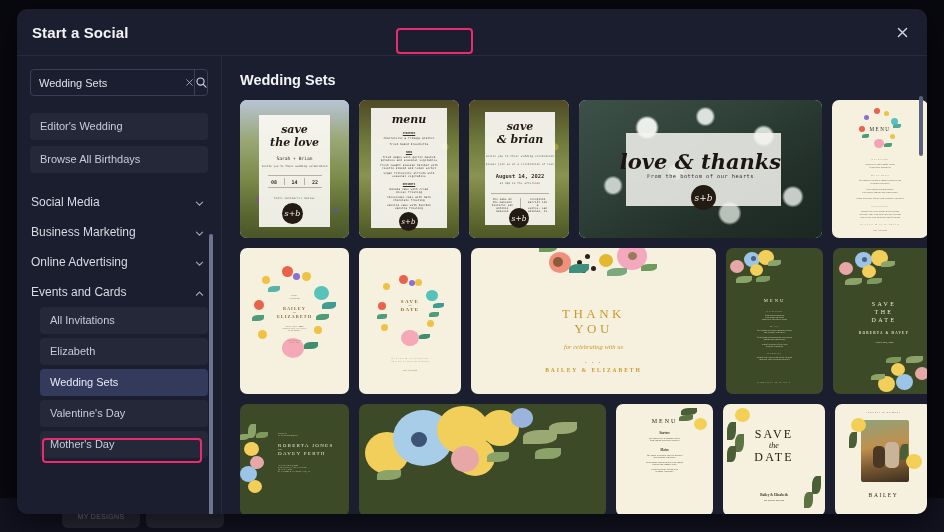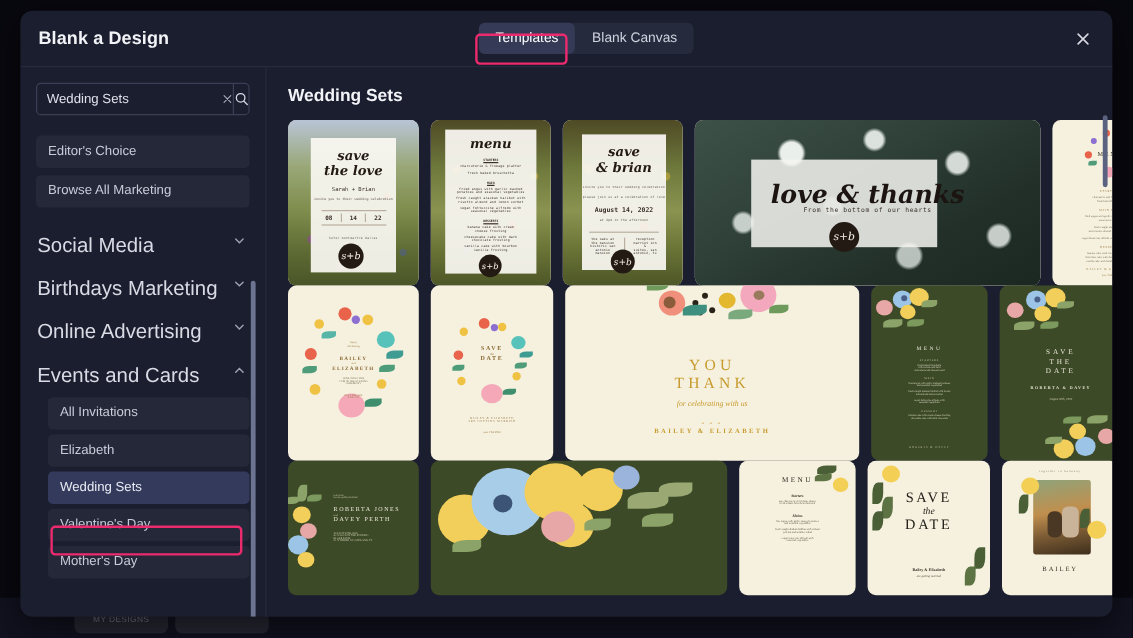--- a/index.html
+++ b/index.html
@@ -88,22 +88,22 @@
   .search-btn svg { width: 13px; height: 13px; }
 
   .quick-list { margin-top: 17px; }
   .quick-item {
     background: #242838; border-radius: 4px; color: #c8cbd8; font-size: 11px;
     padding: 7px 10px; margin-bottom: 6px; cursor: pointer; line-height: 13px;
   }
 
   .nav { margin-top: 14px; }
   .nav-group {
-    display: flex; align-items: flex-start; justify-content: space-between;
-    color: #d8dae4; font-size: 17px; padding: 8px 3px 8px 1px; cursor: pointer;
+    display: flex; align-items: flex-end; justify-content: space-between;
+    color: #d8dae4; font-size: 12px; padding: 8px 3px 8px 1px; cursor: pointer;
   }
   .chev { width: 11px; height: 11px; color: #9ea2b4; flex: 0 0 11px; }
   .sub-item {
     background: #242838; border-radius: 4px; color: #c8cbd8; font-size: 11px;
     padding: 7px 10px; margin-bottom: 4px; cursor: pointer;
     margin-left: 10px; line-height: 13px; position: relative;
   }
   .sub-item.selected { background: #333a5c; color: #e9ebf3; }
   .sel-hl {
     position: absolute; left: 25px; width: 160px; height: 25px;
@@ -112,21 +112,21 @@
   .sb-track {
     position: absolute; left: 192px; top: 178px; width: 4px; height: 320px;
     background: #6d7491; border-radius: 2px; cursor: pointer;
   }
 
   
   .main {
     flex: 1; position: relative; padding: 16px 14px 0 18px; overflow: hidden;
   }
   .main-title { color: #f3f4f8; font-size: 14.5px; font-weight: 700; margin-bottom: 12px; }
-  .grid { display: flex; flex-direction: column; }
+  .grid { display: flex; flex-direction: column; gap: 10px; }
   .row { display: flex; gap: 10px; }
   .card {
     border-radius: 7px; overflow: hidden; position: relative; cursor: pointer;
     flex: 0 0 auto; background: #efe9d7;
   }
   .main-sb {
     position: absolute; right: 4px; top: 40px; width: 4px; height: 60px;
     background: #5b6280; border-radius: 2px; cursor: pointer;
   }
 
@@ -193,26 +193,22 @@
       <div class="bg-pill-label">MY DESIGNS</div>
     </div>
     <div class="bg-pill p2">
       <div class="bg-pill-label"></div>
     </div>
   </div>
 
   <div class="modal">
 
     <div class="modal-header">
-      <div class="modal-title">Blank a Design</div>
-
-      <div class="tabs">
-        <div class="tab active">Templates</div>
-        <div class="tab">Blank Canvas</div>
-      </div>
+      <div class="modal-title">Start a Social</div>
+
       <div class="tab-hl"></div>
 
       <div class="close-btn">
         <svg viewBox="0 0 16 16" width="13" height="13" aria-hidden="true">
           <path d="M3 3 L13 13 M13 3 L3 13" stroke="currentColor" stroke-width="1.7" fill="none" stroke-linecap="round"></path>
         </svg>
       </div>
     </div>
 
     <div class="modal-body">
@@ -228,35 +224,35 @@
           </div>
           <div class="search-btn">
             <svg viewBox="0 0 20 20" fill="none" stroke="#d3d6e2" stroke-width="1.7" aria-hidden="true">
               <circle cx="8.5" cy="8.5" r="5.5"></circle>
                 <path d="M12.8 12.8 L17 17" stroke-linecap="round"></path>
             </svg>
           </div>
         </div>
 
         <div class="quick-list">
-          <div class="quick-item">Editor's Choice</div>
-          <div class="quick-item">Browse All Marketing</div>
+          <div class="quick-item">Editor's Wedding</div>
+          <div class="quick-item">Browse All Birthdays</div>
         </div>
 
         <div class="nav">
 
           <div class="nav-group">
             <span>Social Media</span>
             <svg class="chev" viewBox="0 0 16 16" fill="none" stroke="currentColor" stroke-width="1.7">
                 <path d="M3.5 6 L8 10.5 L12.5 6" stroke-linecap="round"></path>
               </svg>
           </div>
 
           <div class="nav-group">
-            <span>Birthdays Marketing</span>
+            <span>Business Marketing</span>
             <svg class="chev" viewBox="0 0 16 16" fill="none" stroke="currentColor" stroke-width="1.7">
                 <path d="M3.5 6 L8 10.5 L12.5 6" stroke-linecap="round"></path>
               </svg>
           </div>
 
           <div class="nav-group">
             <span>Online Advertising</span>
             <svg class="chev" viewBox="0 0 16 16" fill="none" stroke="currentColor" stroke-width="1.7">
                 <path d="M3.5 6 L8 10.5 L12.5 6" stroke-linecap="round"></path>
               </svg>
@@ -356,21 +352,21 @@
                     <div class="mono tiny">reception</div>
                     <div class="mono tiny">marriot inn &amp;</div>
                     <div class="mono tiny">suites, san</div>
                     <div class="mono tiny">antonio, tx</div>
                   </div>
                 </div>
               </div>
               <div class="monogram" style="left:40px;top:108px;width:20px;height:20px;font-size:7.5px;position:absolute">s+b</div>
             </div>
 
-            <div class="card" style="width:288px;height:138px">
+            <div class="card" style="width:243px;height:138px">
               <div class="bgimg blossom"></div>
               <div style="position:absolute;left:47px;top:33px;width:155px;height:73px;background:rgba(244,244,240,.86)"></div>
               <div class="script" style="position:absolute;left:0;right:0;top:49px;text-align:center;font-size:21px;color:#1c1410">love &amp; thanks</div>
               <div class="mono" style="position:absolute;left:0;right:0;top:73px;text-align:center;font-size:5.3px;letter-spacing:.5px">From the bottom of our hearts</div>
               <div class="monogram" style="left:112px;top:85px;width:25px;height:25px;font-size:9px;position:absolute">s+b</div>
             </div>
 
             <div class="card cream" style="width:96px;height:138px">
               <div style="position:absolute;left:28px;top:10px;width:40px;height:40px">
                 <div class="flower" style="left:14px;top:-2px;width:6px;height:6px;background:#e8634a"></div>
@@ -476,22 +472,22 @@
                 <div class="flower" style="left:36px;top:22px;width:5px;height:5px;background:#2a2118"></div>
                 <div class="flower" style="left:44px;top:16px;width:5px;height:5px;background:#2a2118"></div>
                 <div class="flower" style="left:40px;top:30px;width:5px;height:5px;background:#2a2118"></div>
                 <div class="flower" style="left:50px;top:28px;width:5px;height:5px;background:#2a2118"></div>
                 <div class="leaf" style="left:28px;top:26px;width:20px;height:9px;background:#3f8f7e"></div>
                 <div class="leaf" style="left:-2px;top:6px;width:18px;height:8px;background:#6e9a5c"></div>
                 <div class="leaf" style="left:66px;top:30px;width:20px;height:8px;background:#7aa97e"></div>
                 <div class="leaf" style="left:100px;top:26px;width:16px;height:7px;background:#6e9a5c"></div>
               </div>
               <div style="position:absolute;left:0;right:0;top:58px;text-align:center">
+                <div class="serif gold" style="font-size:13px;letter-spacing:3.5px;line-height:15px;font-weight:400">THANK</div>
                 <div class="serif gold" style="font-size:13px;letter-spacing:3.5px;line-height:15px;font-weight:400">YOU</div>
-                <div class="serif gold" style="font-size:13px;letter-spacing:3.5px;line-height:15px;font-weight:400">THANK</div>
                 <div class="serif gold" style="font-size:6.5px;font-style:italic;margin-top:7px">for celebrating with us</div>
                 <div class="serif gold" style="font-size:4.5px;letter-spacing:2px;margin-top:10px">• • •</div>
                 <div class="serif gold" style="font-size:5.5px;letter-spacing:2px;margin-top:2px;font-weight:700">BAILEY &amp; ELIZABETH</div>
               </div>
             </div>
 
             <div class="card olive" style="width:97px;height:146px">
               <div style="position:absolute;left:-4px;top:0px;width:66px;height:50px">
                 <div class="flower" style="left:8px;top:12px;width:14px;height:13px;background:#e8a7a7"></div>
                 <div class="flower" style="left:22px;top:4px;width:16px;height:15px;background:#9bc4e6"></div>

